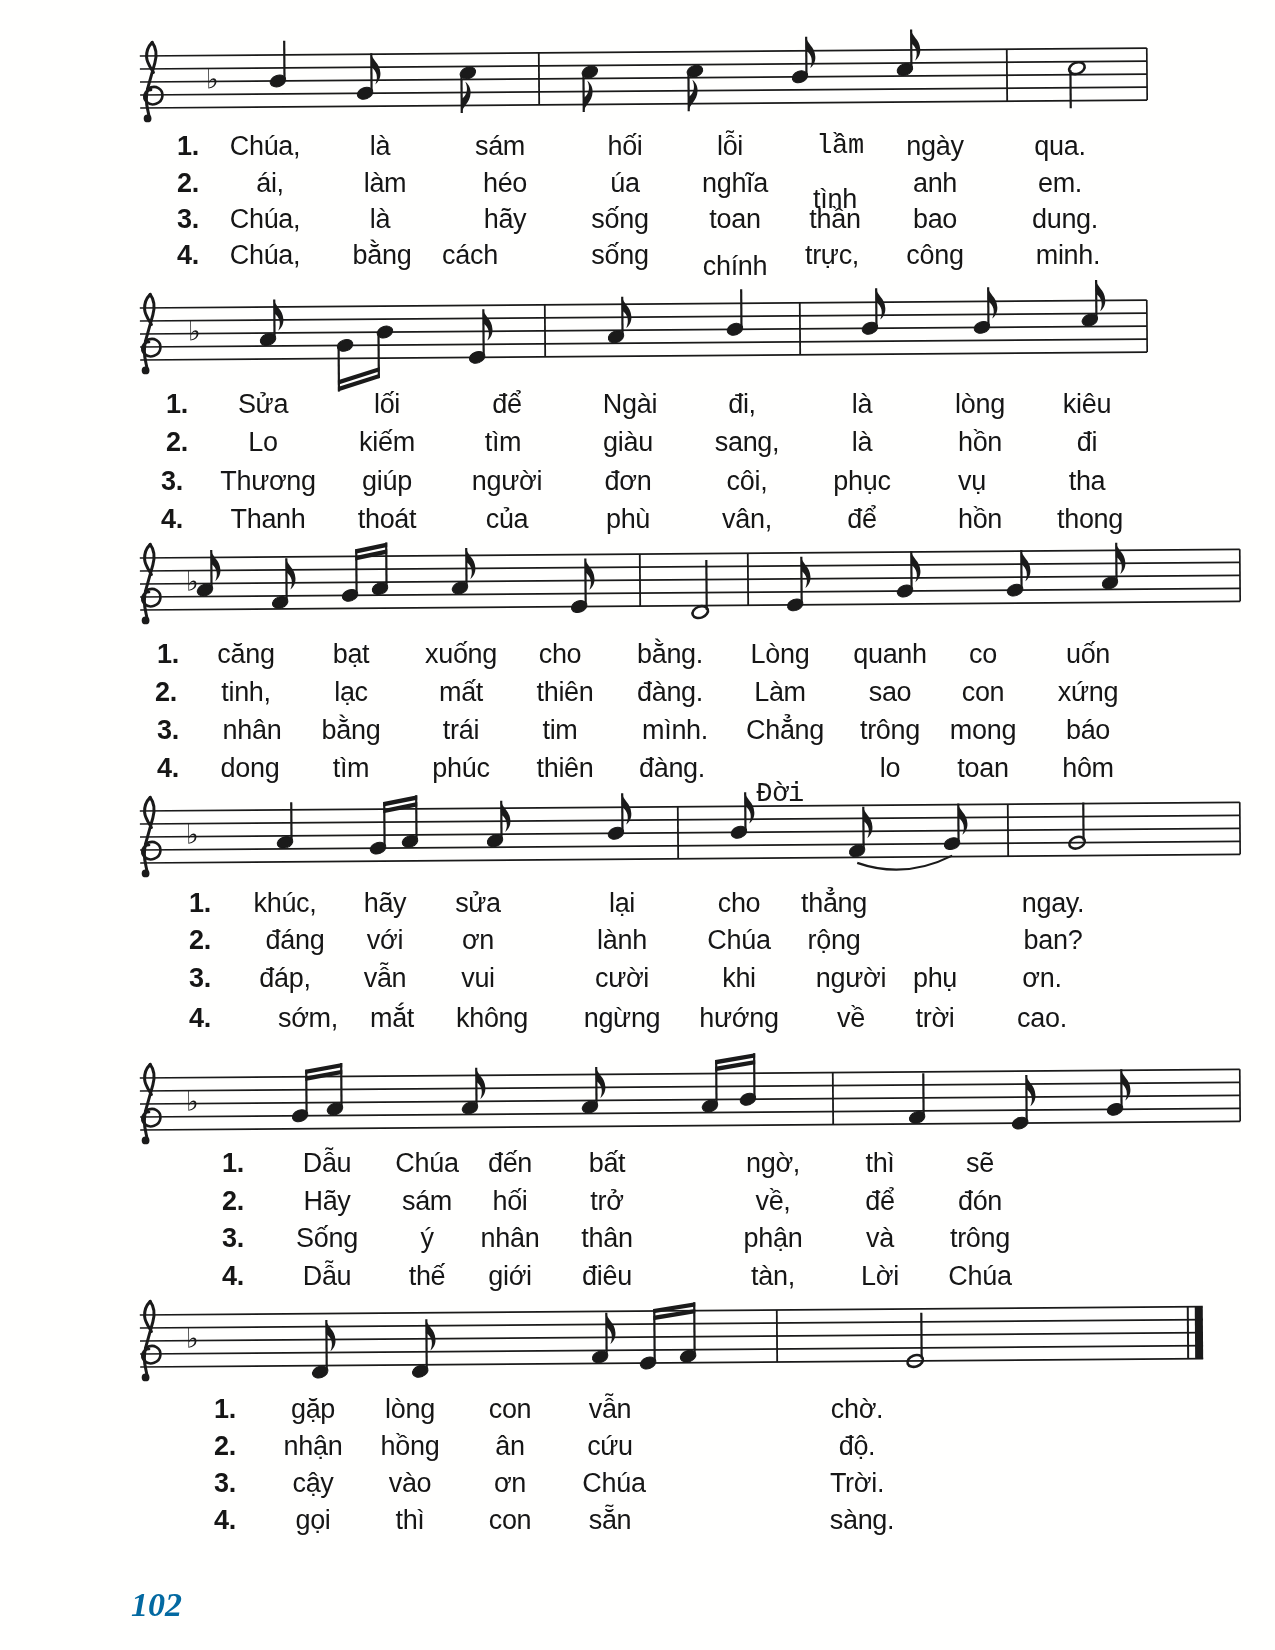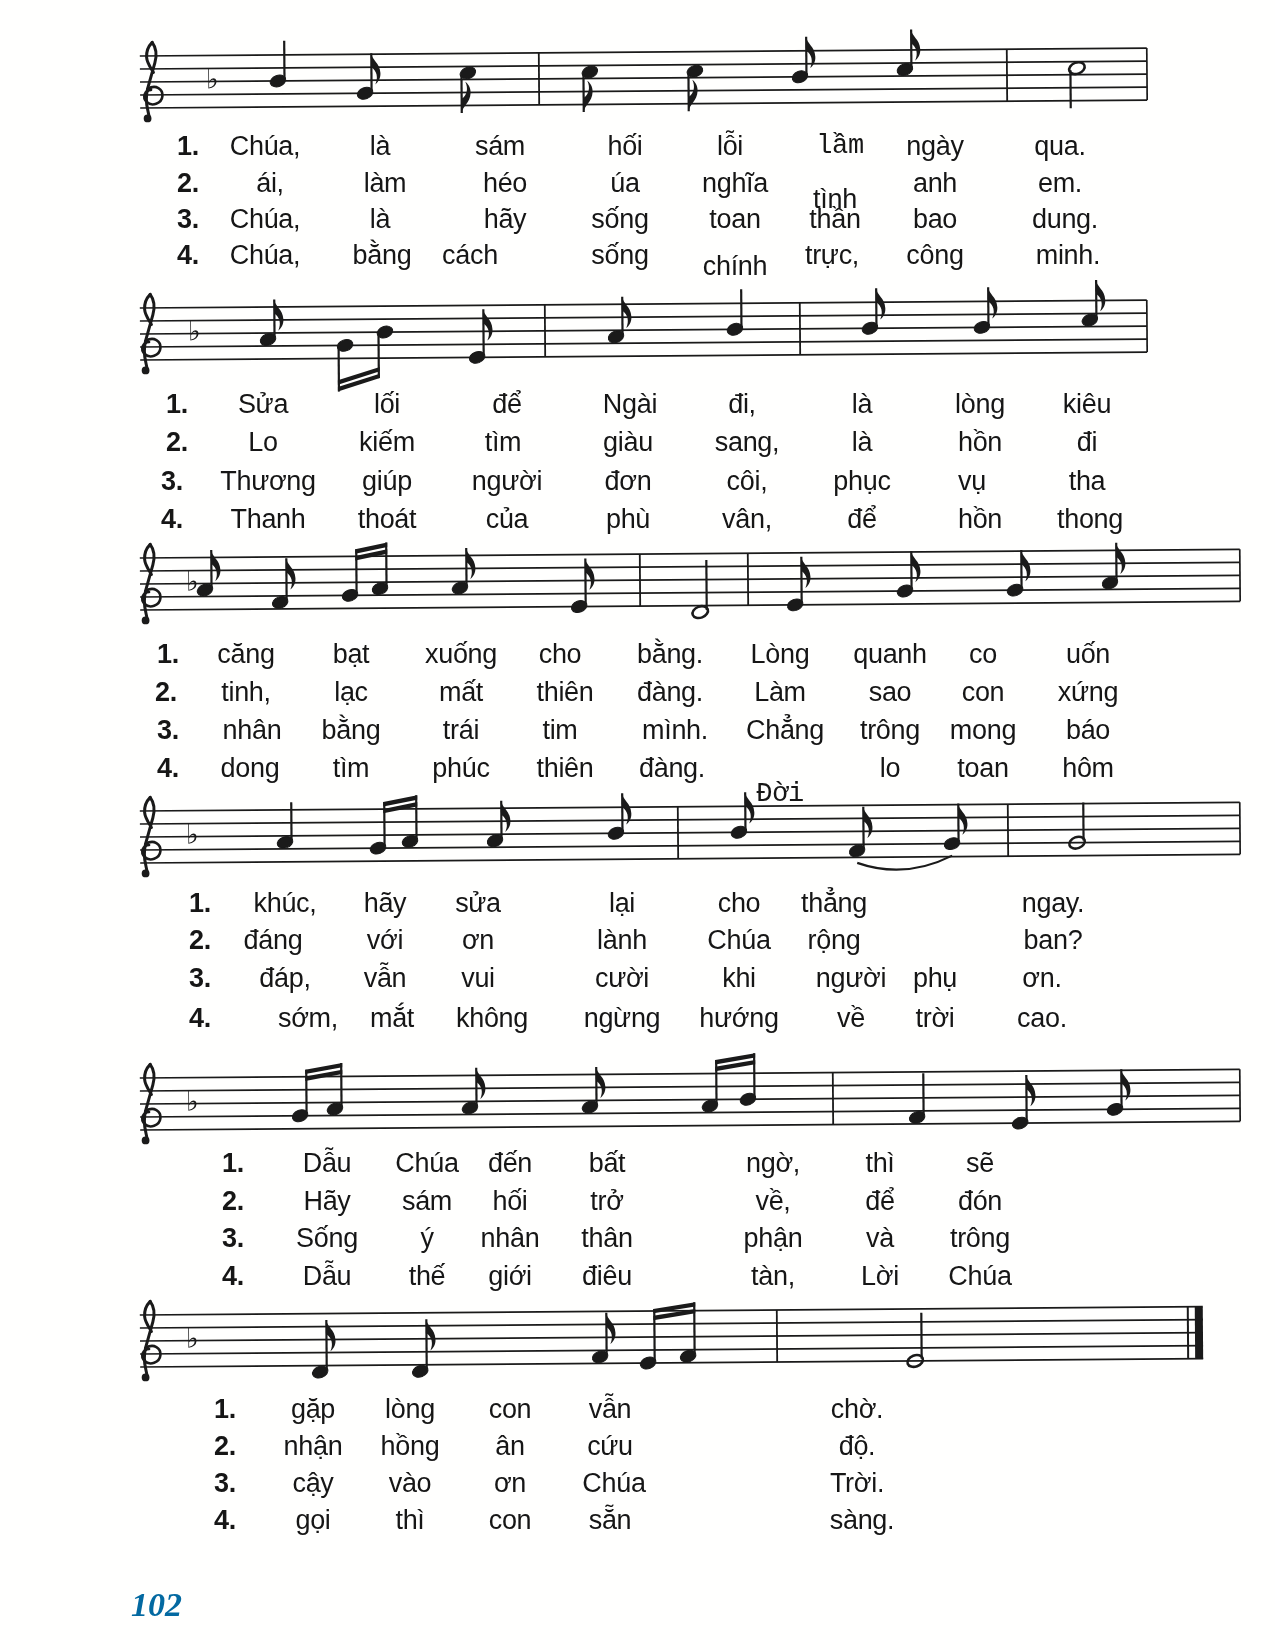--- a/index.html
+++ b/index.html
@@ -425,21 +425,21 @@
           <span class="lyric-word" style="left: 285px; top: 888px;">khúc,</span>
           <span class="lyric-word" style="left: 385px; top: 888px;">hãy</span>
           <span class="lyric-word" style="left: 478px; top: 888px;">sửa</span>
           <span class="lyric-word" style="left: 622px; top: 888px;">lại</span>
           <span class="lyric-word" style="left: 739px; top: 888px;">cho</span>
           <span class="lyric-word" style="left: 834px; top: 888px;">thẳng</span>
           <span class="lyric-word" style="left: 1053px; top: 888px;">ngay.</span>
         </div>
         <div>
           <span class="lyric-word verse-num" style="left: 200px; top: 925px;">2.</span>
-          <span class="lyric-word" style="left: 273px; top: 925px;">đáng</span>
+          <span class="lyric-word" style="left: 295px; top: 925px;">đáng</span>
           <span class="lyric-word" style="left: 385px; top: 925px;">với</span>
           <span class="lyric-word" style="left: 478px; top: 925px;">ơn</span>
           <span class="lyric-word" style="left: 622px; top: 925px;">lành</span>
           <span class="lyric-word" style="left: 739px; top: 925px;">Chúa</span>
           <span class="lyric-word" style="left: 834px; top: 925px;">rộng</span>
           <span class="lyric-word" style="left: 1053px; top: 925px;">ban?</span>
         </div>
         <div>
           <span class="lyric-word verse-num" style="left: 200px; top: 963px;">3.</span>
           <span class="lyric-word" style="left: 285px; top: 963px;">đáp,</span>

